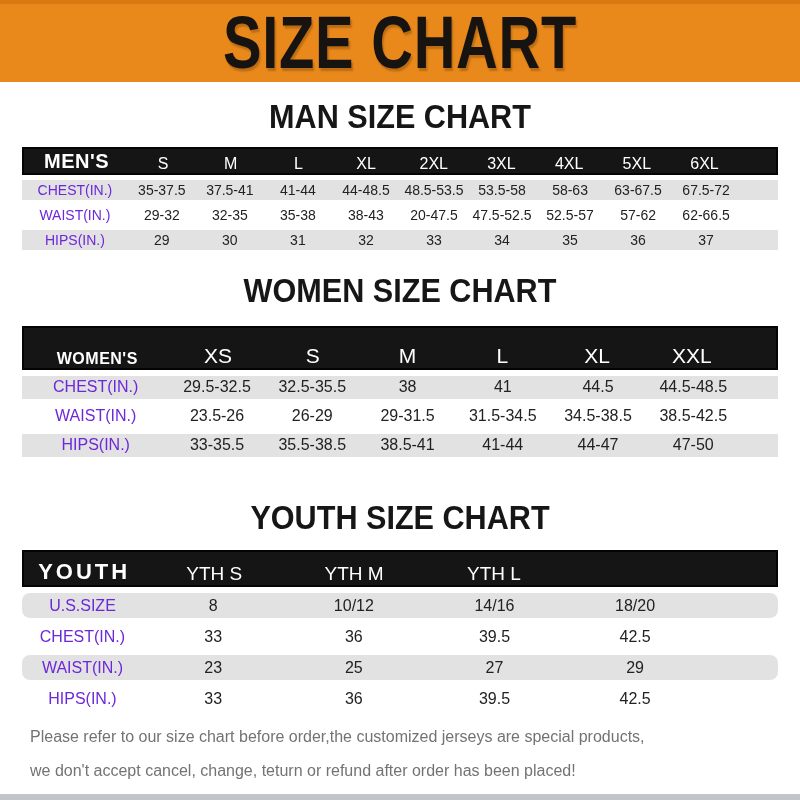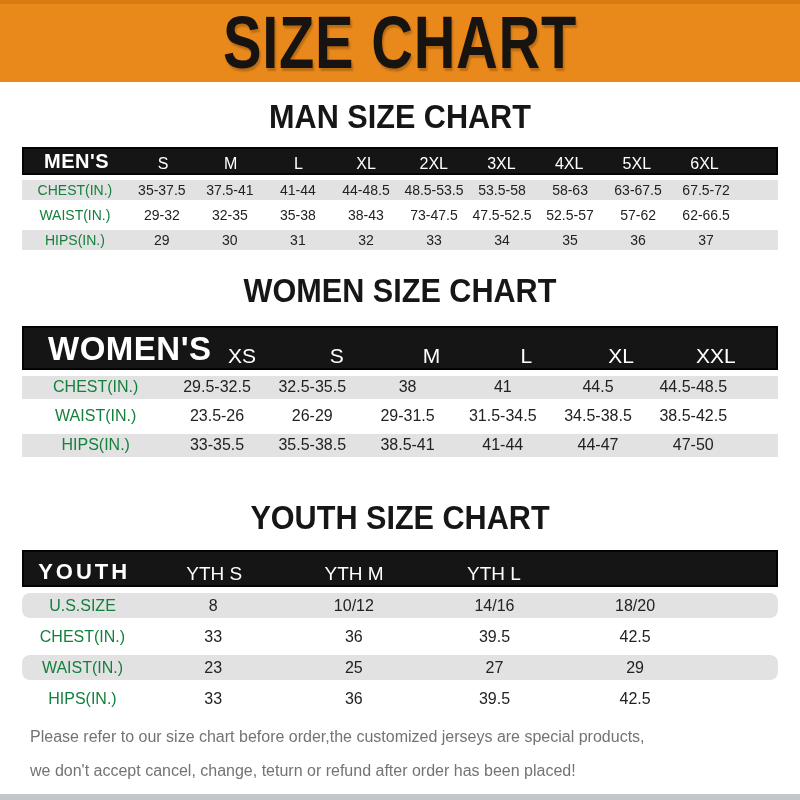--- a/index.html
+++ b/index.html
@@ -42,35 +42,35 @@
   .size-table { margin: 0 22px; }
   .thead {
     background: #151515; border: 2px solid #040404;
     box-sizing: border-box; color: #ffffff;
     display: flex; align-items: flex-end;
   }
   .trow { display: flex; align-items: center; color: #222222; }
   .trow.gray  { background: #e2e2e2; }
   .trow.white { background: #ffffff; }
   .cell { text-align: center; white-space: nowrap; overflow: visible; }
-  .cell.label { font-weight: normal; color: #15803d; }
+  .cell.label { font-weight: normal; color: #6d28d9; }
   .thead .cell.label { font-weight: bold; color: #ffffff; }
   .spacer { flex: 1; }
 
   
   .men .thead { height: 28px; }
   .men .thead .cell.label { font-size: 20px; letter-spacing: 0.5px; }
   .men .thead .cell.val   { font-size: 16px; }
   .men .trow  { height: 20px; margin-top: 5px; font-size: 14px; }
   .men .cell.label { width: 14%; }
   .men .cell.val   { width: 9%; }
 
   
   .women .thead { height: 44px; }
-  .women .thead .cell.label { font-size: 33px; letter-spacing: 0.5px; padding-left: 24px; }
+  .women .thead .cell.label { font-size: 16px; letter-spacing: 0.5px; }
   .women .thead .cell.val   { font-size: 21px; }
   .women .trow  { height: 23px; margin-top: 6px; font-size: 16px; }
   .women .cell.label { width: 19.5%; }
   .women .cell.val   { width: 12.6%; }
 
   
   .youth .thead { height: 37px; }
   .youth .thead .cell.label { font-size: 22px; letter-spacing: 3px; }
   .youth .thead .cell.val   { font-size: 19px; }
   .youth .trow  { height: 25px; margin-top: 6px; font-size: 16px; border-radius: 8px; }
@@ -130,21 +130,21 @@
         <div class="cell val">63-67.5</div>
         <div class="cell val">67.5-72</div>
         <div class="spacer"></div>
       </div>
       <div class="trow white">
         <div class="cell label">WAIST(IN.)</div>
         <div class="cell val">29-32</div>
         <div class="cell val">32-35</div>
         <div class="cell val">35-38</div>
         <div class="cell val">38-43</div>
-        <div class="cell val">73-47.5</div>
+        <div class="cell val">20-47.5</div>
         <div class="cell val">47.5-52.5</div>
         <div class="cell val">52.5-57</div>
         <div class="cell val">57-62</div>
         <div class="cell val">62-66.5</div>
         <div class="spacer"></div>
       </div>
       <div class="trow gray">
         <div class="cell label">HIPS(IN.)</div>
         <div class="cell val">29</div>
         <div class="cell val">30</div>

